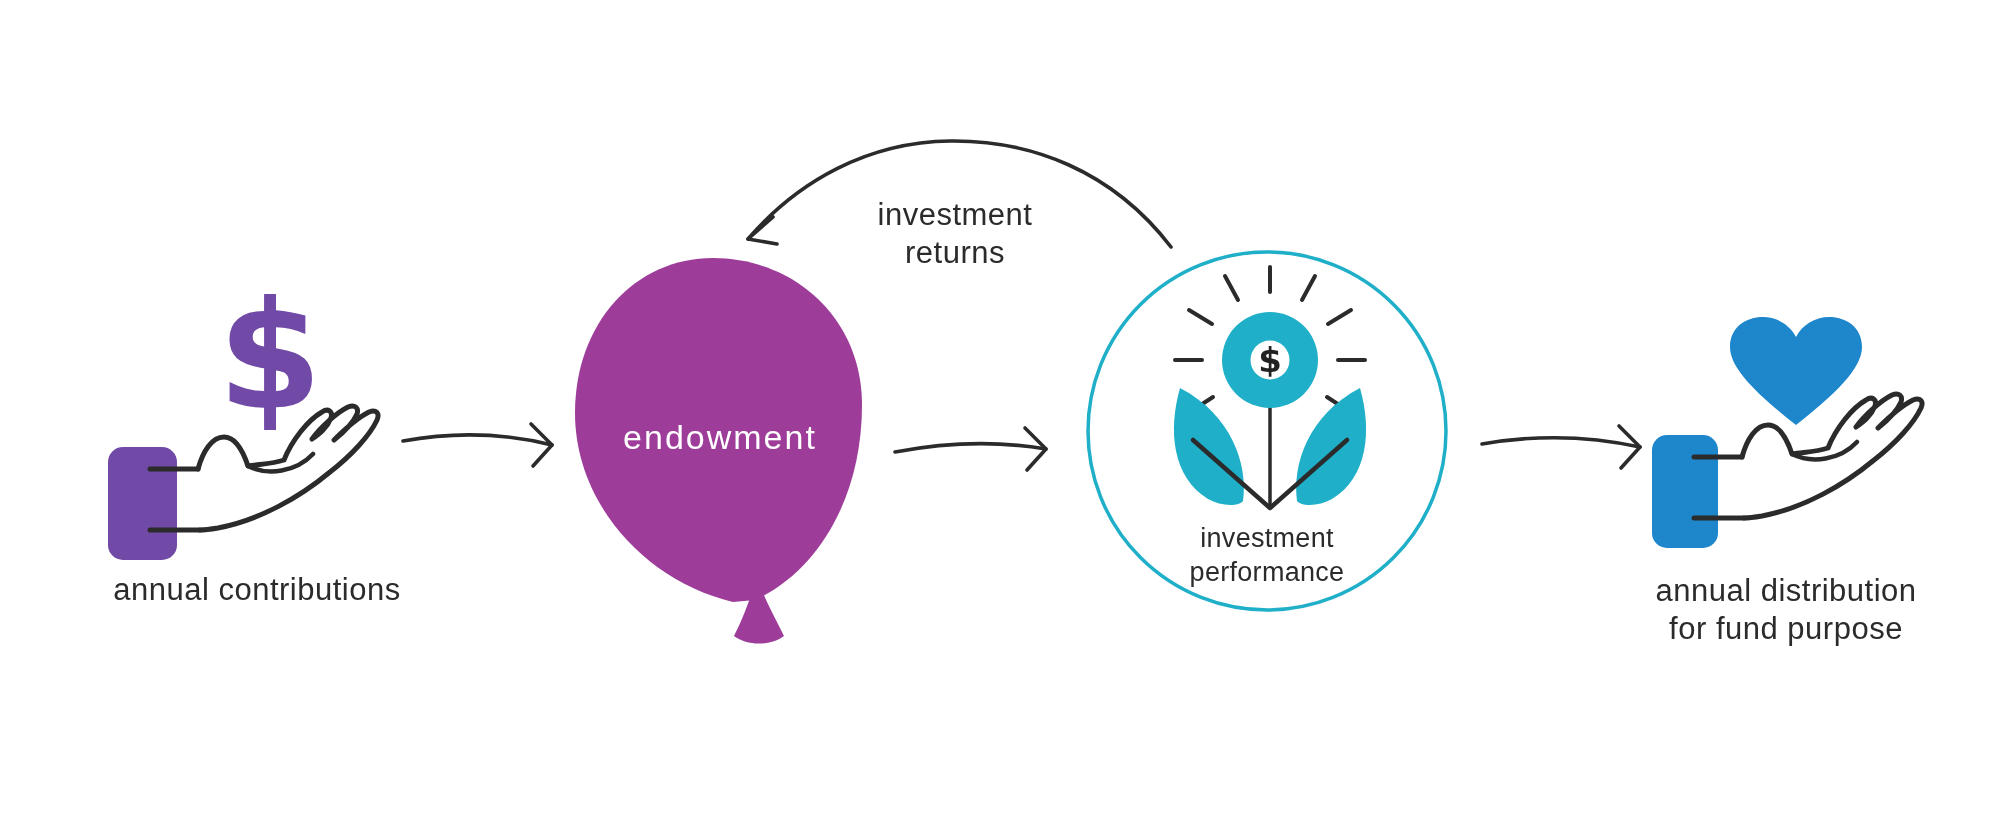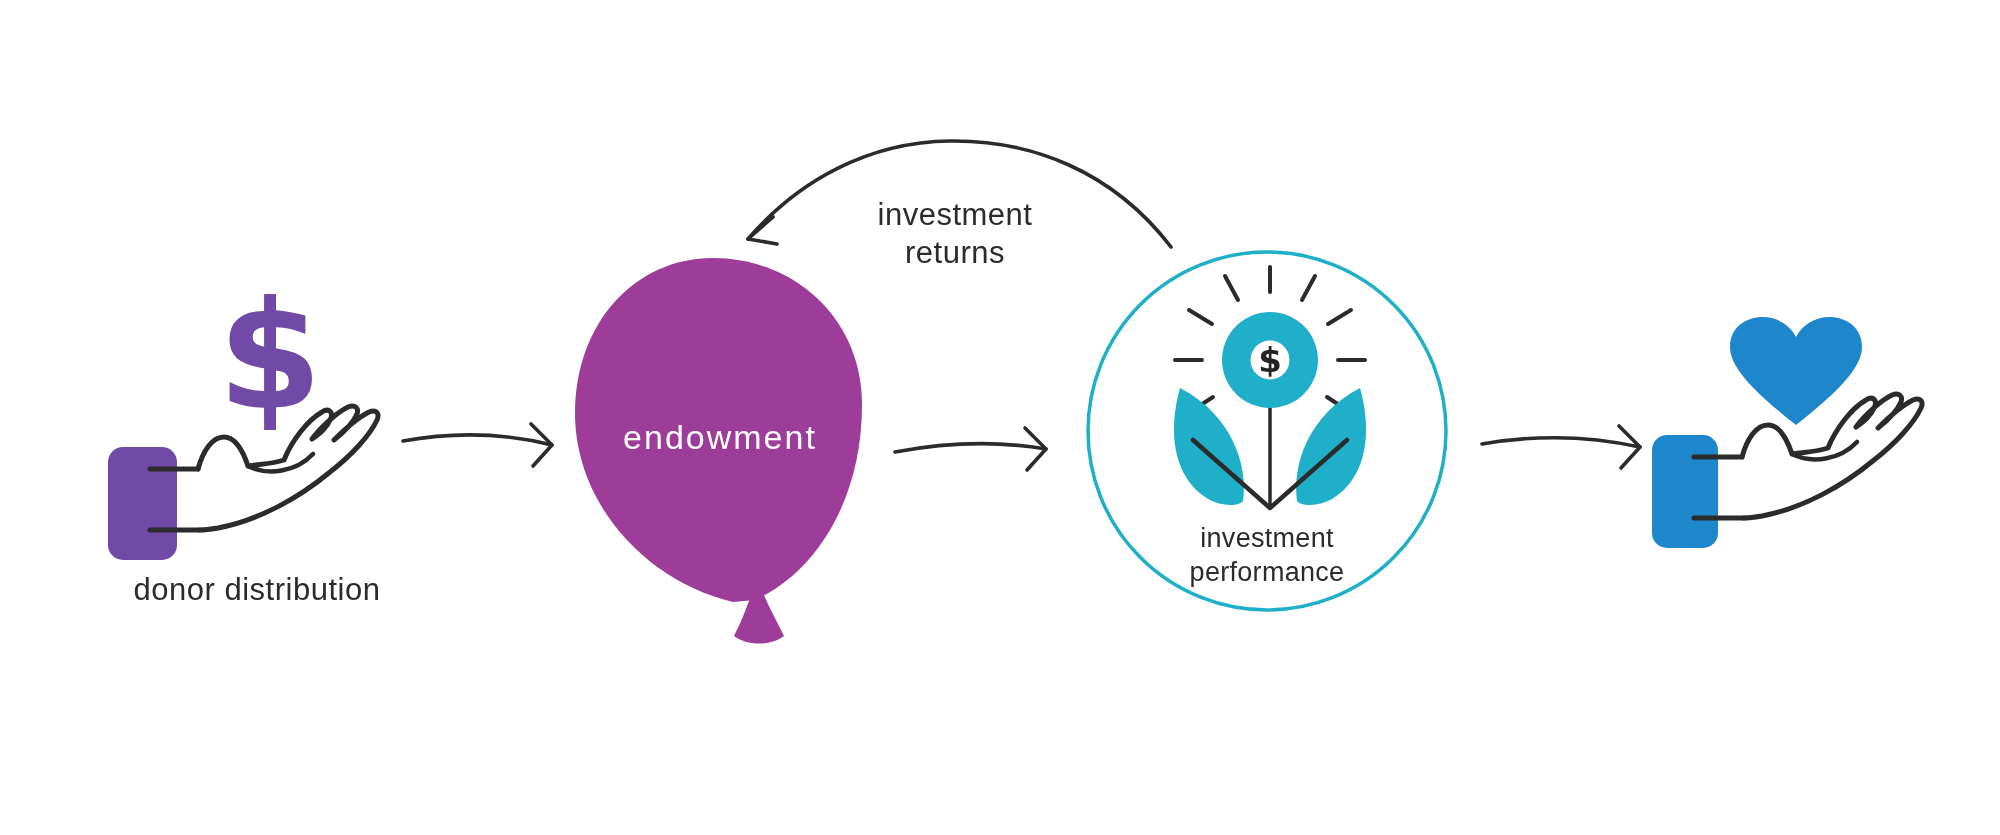--- a/index.html
+++ b/index.html
@@ -84,21 +84,21 @@
              C255,134 259,138 257,144
              C252,155 243,163 234,170
              C243,161 259,147 269,142
              C276,139 280,143 277,150
              C270,165 252,185 230,202
              C200,227 160,250 118,258
              C112,259 106,260 100,260"></path>
     <path stroke="#2B2B2B" stroke-width="5" stroke-linecap="round" d="M50,199 H98 M50,260 H100"></path>
     <path stroke="#2B2B2B" stroke-width="4.5" fill="none" stroke-linecap="round" d="M148,196 C168,206 196,202 213,184"></path>
   </svg>
-  <div class="label label-lg" style="left:57px;top:571px;width:400px;">donor distribution</div>
+  <div class="label label-lg" style="left:57px;top:571px;width:400px;">annual contributions</div>
 
   <svg class="abs" style="left:565px;top:245px;" width="320" height="410" viewBox="0 0 320 410">
     <path fill="#9D3C99" d="M148,13 C70,13 10,78 10,168
              C10,258 80,336 168,357
              L190,355
              C255,325 297,250 297,160
              C297,72 228,13 148,13 Z"></path>
     <path fill="#9D3C99" d="M186,350 C180,368 174,381 169,391
              C182,401 206,401 219,391
              C212,377 204,362 198,348 Z"></path>
@@ -157,14 +157,16 @@
                C252,155 243,163 234,170
                C243,161 259,147 269,142
                C276,139 280,143 277,150
                C270,165 252,185 230,202
                C200,227 160,250 118,258
                C112,259 106,260 100,260"></path>
       <path stroke="#2B2B2B" stroke-width="5" stroke-linecap="round" d="M50,199 H98 M50,260 H100"></path>
       <path stroke="#2B2B2B" stroke-width="4.5" fill="none" stroke-linecap="round" d="M148,196 C168,206 196,202 213,184"></path>
     </g>
   </svg>
+  <div class="label label-lg" style="left:1586px;top:572px;width:400px;">annual distribution
+for fund purpose</div>
 
 </div>
 
 </body></html>

